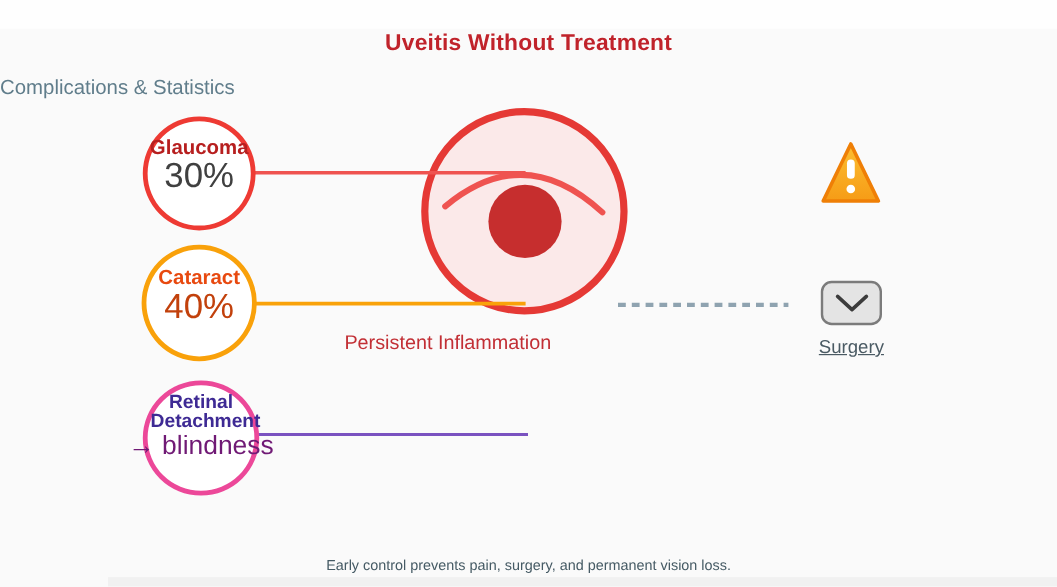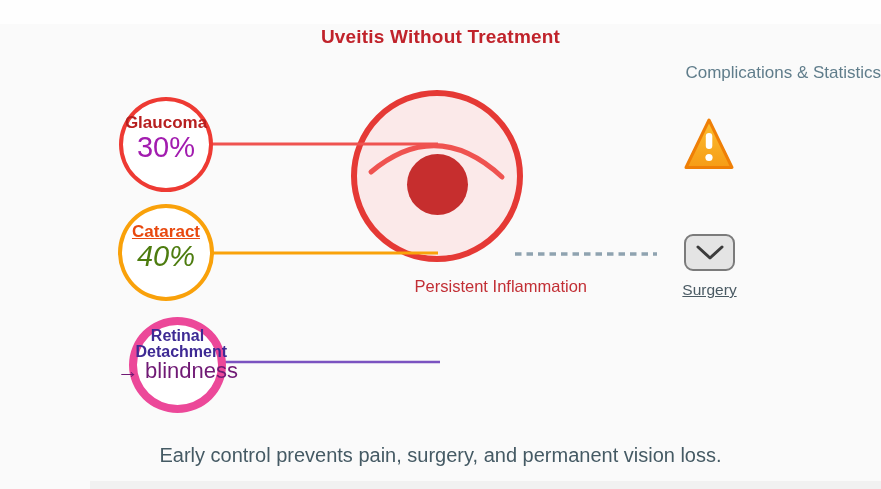--- a/index.html
+++ b/index.html
@@ -25,21 +25,21 @@
   }
 
   .title {
     position: absolute; left: 0; top: 26px; width: 881px;
     text-align: center;
     font-size: 19px; font-weight: bold;
     color: #c0232b; letter-spacing: 0.2px;
   }
   .subtitle {
     position: absolute; left: 0; top: 63px; width: 881px;
-    text-align: right;
+    text-align: left;
     font-size: 17px; color: #607d8b;
   }
 
   
   .eye-outer {
     position: absolute; left: 351px; top: 90px;
     width: 172px; height: 172px;
     border: 6px solid #e53935;
     border-radius: 50%;
     background: #fbe9e9;
@@ -61,60 +61,60 @@
   .circle {
     position: absolute;
     border-radius: 50%;
     background: #ffffff;
     display: flex; flex-direction: column;
     align-items: center; justify-content: center;
     text-align: center;
   }
   .glaucoma { left: 119px; top: 97px;  width: 94px; height: 95px; border: 4px solid #ee3a33; padding-bottom: 12px; }
   .cataract { left: 118px; top: 204px; width: 96px; height: 97px; border: 4px solid #f9a10a; padding-bottom: 10px; }
-  .retinal  { left: 129px; top: 317px; width: 97px; height: 96px; border: 8px solid #ec4899; padding-bottom: 20px; }
+  .retinal  { left: 119px; top: 317px; width: 97px; height: 96px; border: 4px solid #ec4899; padding-bottom: 20px; }
 
   .c-name {
     font-weight: bold; font-size: 17px; line-height: 1.02;
     width: 84px; text-align: center;
   }
   .c-value { font-size: 29px; line-height: 1.05; margin-top: 1px; }
 
   .glaucoma .c-name  { color: #b71f1f; }
-  .glaucoma .c-value { color: #a21caf; }
-  .cataract .c-name  { color: #e8490f; text-decoration: underline; }
-  .cataract .c-value { color: #4d7c0f; font-style: italic; }
+  .glaucoma .c-value { color: #404040; }
+  .cataract .c-name  { color: #e8490f; }
+  .cataract .c-value { color: #c2410c; }
   .retinal  .c-name  { color: #3e2a94; font-size: 16px; }
   .retinal  .c-value { color: #701a75; font-size: 22px; white-space: nowrap; margin-top: -2px; }
 
   .persistent-label {
     position: absolute; left: 287px; top: 277px; width: 300px;
-    text-align: right;
+    text-align: left;
     font-size: 16.5px; color: #c22f35;
   }
 
   .surgery-btn {
     position: absolute; left: 684px; top: 234px;
     width: 51px; height: 37px;
     background: #e4e4e4;
     border: 2.5px solid #7b7b7b;
     border-radius: 9px;
     display: flex; align-items: center; justify-content: center;
     cursor: pointer;
   }
   .surgery-label {
     position: absolute; left: 659px; top: 281px; width: 101px;
     text-align: center;
     font-size: 15.5px; color: #4a5a63; text-decoration: underline;
   }
 
   .footer-text {
-    position: absolute; left: 0; top: 444px; width: 881px;
+    position: absolute; left: 0; top: 464px; width: 881px;
     text-align: center;
-    font-size: 20px; color: #455a64;
+    font-size: 12px; color: #455a64;
   }
 </style>
 </head>
 <body>
 
 <div class="canvas">
 
   <div class="top-band"></div>
 
   <div class="title">Uveitis Without Treatment</div>

